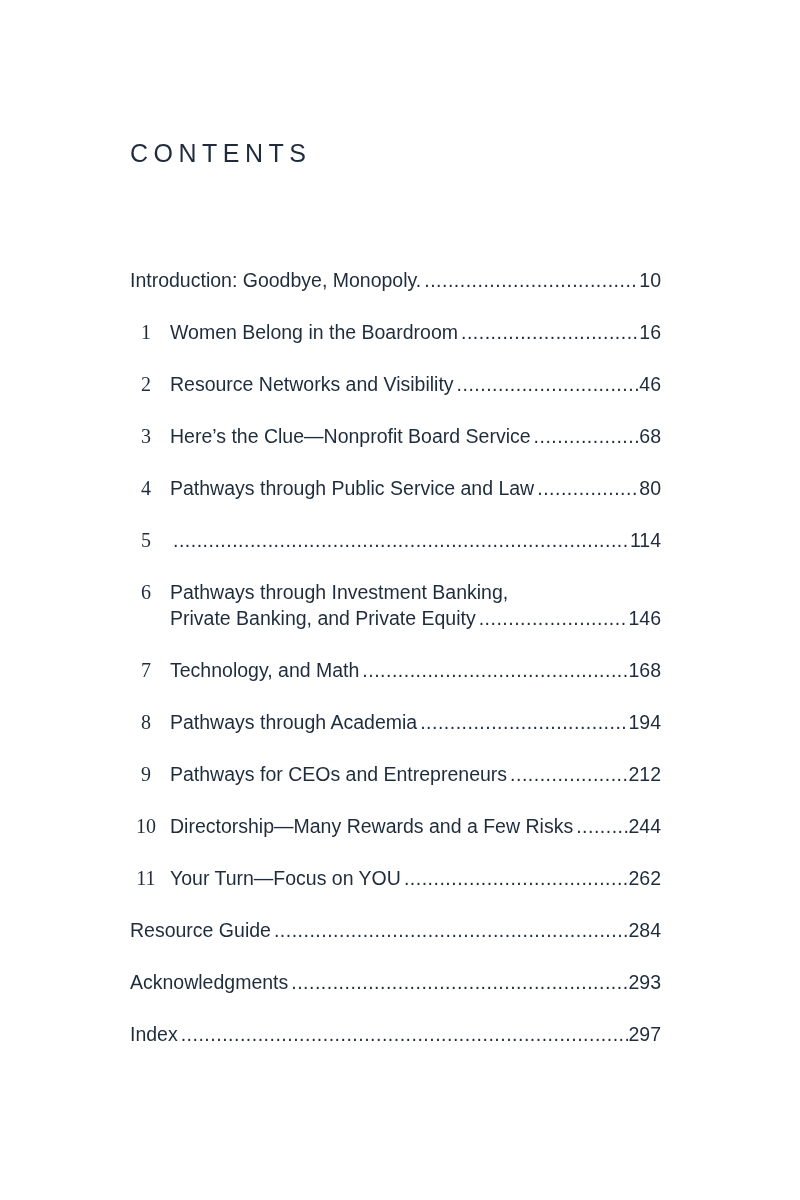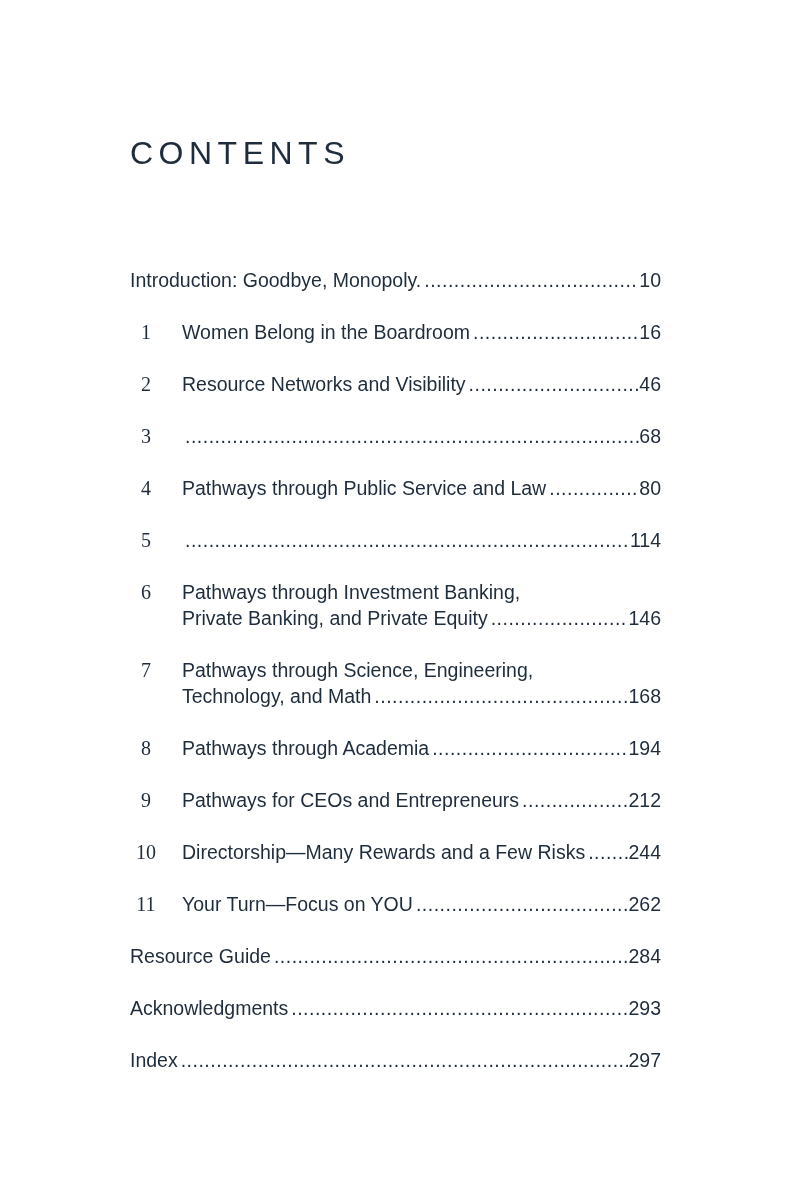--- a/index.html
+++ b/index.html
@@ -11,21 +11,21 @@
     height: 1200px;
     background: var(--page-bg);
     color: var(--ink);
     font-family: "Liberation Sans", sans-serif;
     padding: 139px 139px 0 130px;
     overflow: hidden;
   }
   .toc-title {
     font-family: "Liberation Sans", sans-serif;
     font-weight: 400;
-    font-size: 32px;
+    font-size: 25px;
     line-height: 29px;
     letter-spacing: 5.5px;
     color: var(--ink);
     margin-bottom: 99px;
   }
   .entries { width: 100%; }
   .entry {
     display: flex;
     align-items: baseline;
     margin-bottom: 26px;
@@ -33,21 +33,21 @@
     line-height: 26px;
   }
   .num {
     flex: 0 0 32px;
     width: 32px;
     text-align: center;
     font-family: "Liberation Serif", serif;
     font-size: 20px;
     color: var(--ink);
   }
-  .entry .body { flex: 1 1 auto; min-width: 0; margin-left: 20px; }
+  .entry .body { flex: 1 1 auto; min-width: 0; margin-left: 8px; }
   .entry.flush .body { margin-left: 0; }
   .line {
     display: flex;
     align-items: baseline;
     line-height: 26px;
     min-width: 0;
   }
   .label { white-space: nowrap; }
   .leader {
     flex: 1 1 0;
@@ -98,20 +98,21 @@
           <span class="leader">......................................................................................................................................................</span>
           <span class="pagenum">46</span>
         </div>
       </div>
     </div>
 
     <div class="entry">
       <span class="num">3</span>
       <div class="body">
         <div class="line">
+          <span class="label">Here’s the Clue—Nonprofit Board Service</span>
           <span class="leader">......................................................................................................................................................</span>
           <span class="pagenum">68</span>
         </div>
       </div>
     </div>
 
     <div class="entry">
       <span class="num">4</span>
       <div class="body">
         <div class="line">
@@ -142,23 +143,20 @@
           <span class="label">Private Banking, and Private Equity</span>
           <span class="leader">......................................................................................................................................................</span>
           <span class="pagenum">146</span>
         </div>
       </div>
     </div>
 
     <div class="entry">
       <span class="num">7</span>
       <div class="body">
-        <div class="line">
-          <span class="label">Pathways through Science, Engineering,</span>
-        </div>
         <div class="line">
           <span class="label">Technology, and Math</span>
           <span class="leader">......................................................................................................................................................</span>
           <span class="pagenum">168</span>
         </div>
       </div>
     </div>
 
     <div class="entry">
       <span class="num">8</span>

